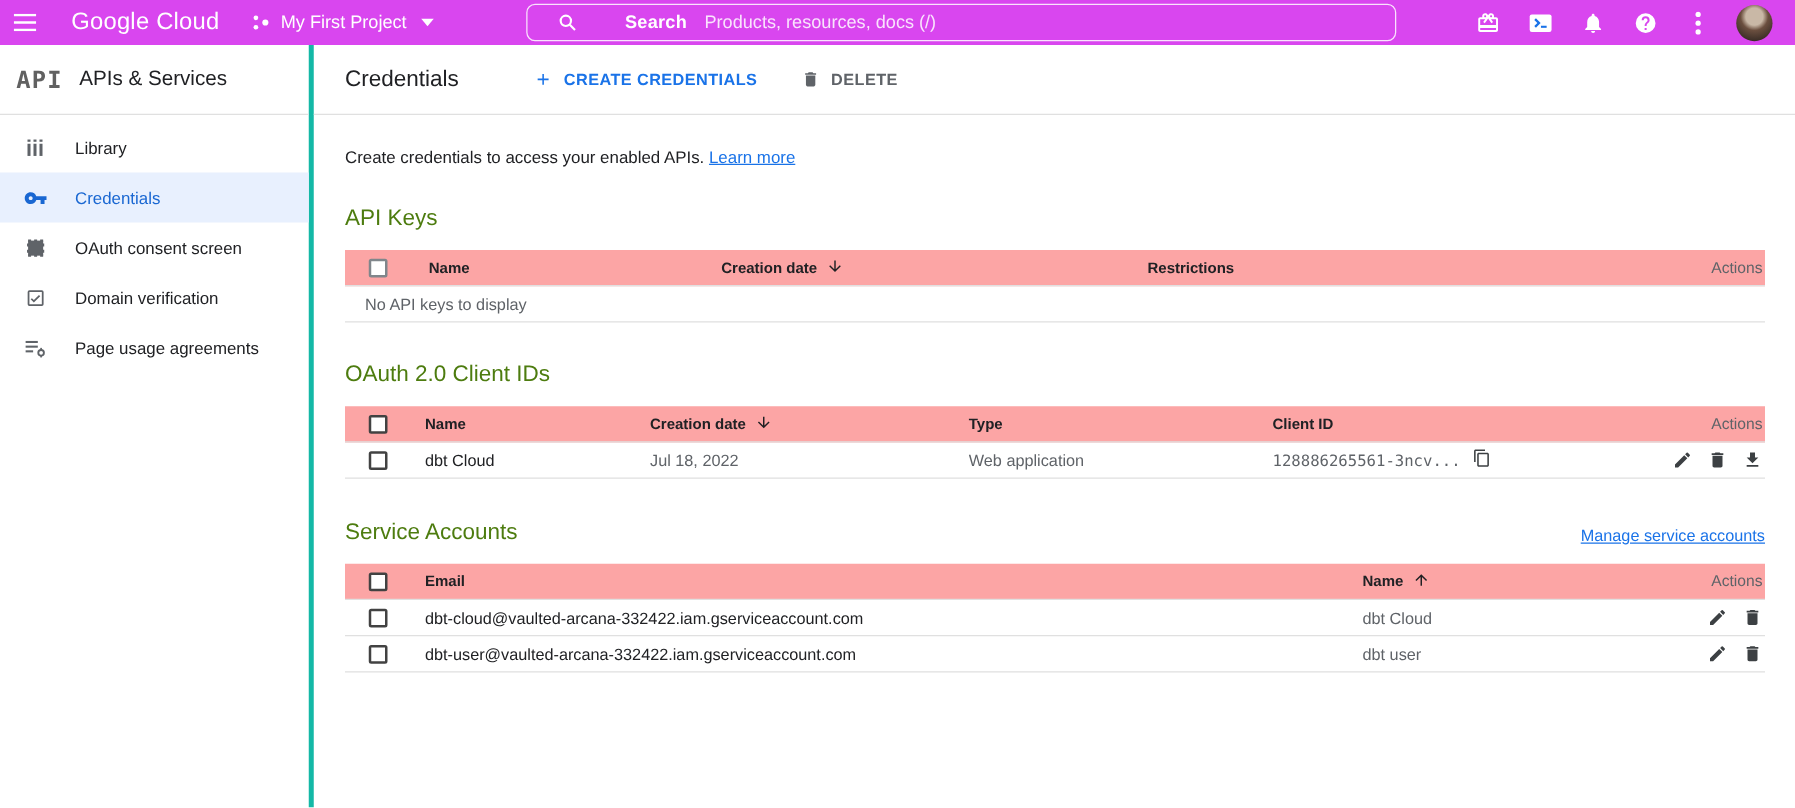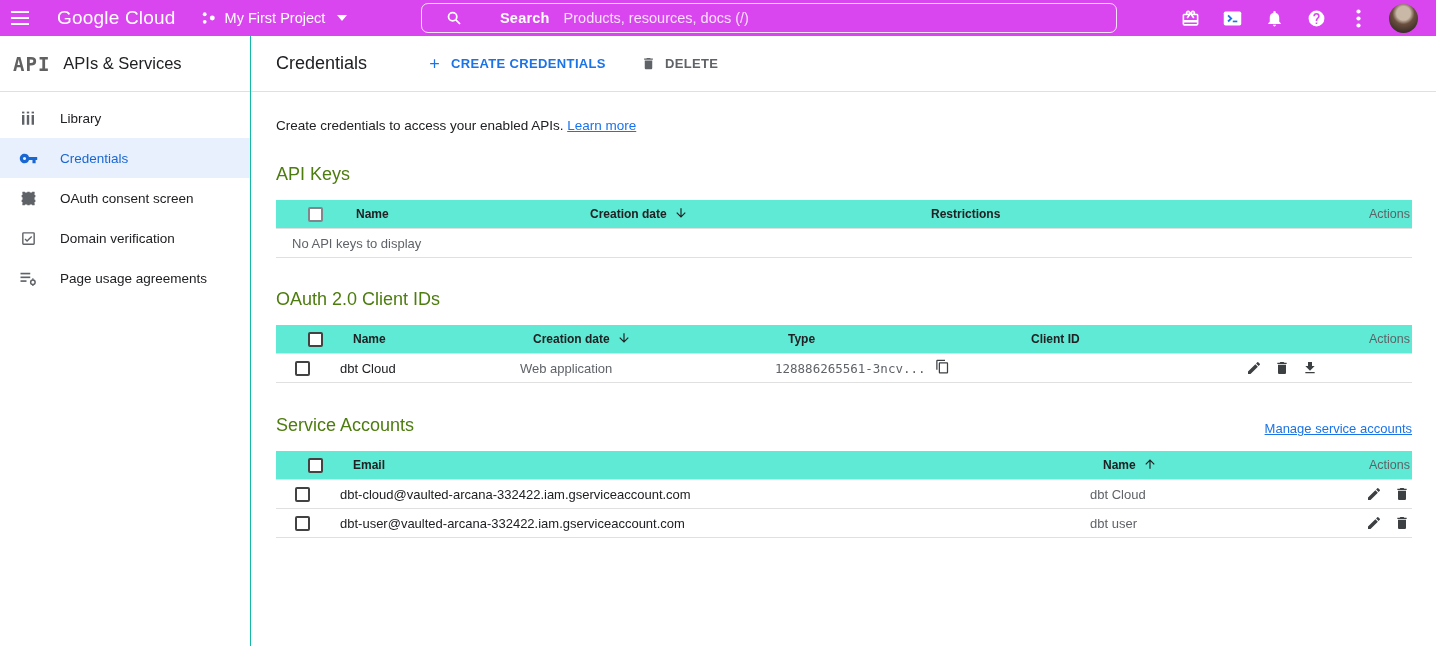--- a/index.html
+++ b/index.html
@@ -28,21 +28,21 @@
   .search-ph{ font-size:14.5px; color:rgba(255,255,255,.85); }
   .topbar-right{ margin-left:auto; display:flex; align-items:center; gap:20px; padding-right:18px; }
   .tb-icon{ width:22px; height:22px; display:flex; align-items:center; justify-content:center; cursor:pointer; }
   .avatar{
     width:29px; height:29px; border-radius:50%;
     background:radial-gradient(circle at 50% 32%, #c9b8a6 0 28%, #6b4f3f 45%, #3c2f28 78%, #2a2220 100%);
     cursor:pointer;
   }
   
   .shell{ display:flex; height:610px; }
-  .sidebar{ width:251px; border-right:1px solid #14b8a6; flex-shrink:0; }
+  .sidebar{ width:251px; border-right:4px solid #14b8a6; flex-shrink:0; }
   .sidebar-header{
     height:56px; display:flex; align-items:center; padding-left:13px;
     border-bottom:1px solid #e0e0e0; gap:13px;
   }
   .api-glyph{ font-family:"DejaVu Sans Mono", monospace; font-weight:bold; font-size:19px; color:#616161; letter-spacing:1px; }
   .sidebar-title{ font-size:16.5px; color:#202124; }
   .nav{ padding-top:6px; }
   .nav-item{ height:40px; display:flex; align-items:center; padding-left:17px; gap:21px; cursor:pointer; color:#202124; }
   .nav-item .nicon{ width:22px; height:22px; display:flex; align-items:center; justify-content:center; }
   .nav-item .nicon svg{ fill:#5f6368; }
@@ -62,21 +62,21 @@
   .content{ padding:0 24px 0 25px; }
   .intro{ margin-top:26px; font-size:13.5px; color:#202124; }
   .link{ color:#1a73e8; text-decoration:underline; cursor:pointer; }
   .section-title{ font-size:18px; font-weight:400; color:#4d7c0f; }
   .sec-apikeys .section-title{ margin-top:31px; }
   .sec-row{ display:flex; align-items:flex-end; justify-content:space-between; margin-top:32px;gap:36px; }
   .manage-link{ font-size:13px; }
   
   .tbl{ margin-top:15px; }
   .trow{ display:grid; align-items:center; height:29px; border-bottom:1px solid #e0e0e0; }
-  .thead{ background:#5eead4;padding-left:13px; }
+  .thead{ background:#fca5a5; }
   .th{ font-size:12px; font-weight:bold; color:#202124; display:flex; align-items:center; gap:7px; }
   .th.actions, .td.actions{ justify-content:flex-end; display:flex; padding-right:2px; color:#5f6368; font-weight:normal; }
   .th.actions{ font-size:12.5px; }
   .td{ font-size:13px; color:#202124; white-space:nowrap; overflow:hidden; }
   .td.muted{ color:#5f6368; }
   .grid-api{ grid-template-columns:67px 234px 341px 1fr 80px; }
   .grid-oauth{ grid-template-columns:64px 180px 255px 243px 1fr 92px; }
   .grid-svc{ grid-template-columns:64px 750px 1fr 92px; }
   .cbx-cell{ padding-left:19px; display:flex; align-items:center; }
   .cbx{ width:15px; height:15px; border:2px solid #424242; border-radius:2px; background:#fff; cursor:pointer; display:inline-block; }
@@ -274,20 +274,21 @@
             </div>
             <div class="th">Type</div>
             <div class="th">Client ID</div>
             <div class="th actions">Actions</div>
           </div>
           <div class="trow grid-oauth">
             <div class="cbx-cell">
                 <span class="cbx"></span>
               </div>
             <div class="td">dbt Cloud</div>
+            <div class="td muted">Jul 18, 2022</div>
             <div class="td muted">Web application</div>
             <div class="td mono">
               <span>128886265561-3ncv...</span>
               <span class="copy-icon"><svg width="15" height="15" viewBox="0 0 24 24">
                     <path d="M16 1H4c-1.1 0-2 .9-2 2v14h2V3h12V1zm3 4H8c-1.1 0-2 .9-2 2v14c0 1.1.9 2 2 2h11c1.1 0 2-.9 2-2V7c0-1.1-.9-2-2-2zm0 16H8V7h11v14z"></path>
                   </svg></span>
             </div>
             <div class="td actions acticons">
               <span class="acticon">
                   <svg width="16" height="16" viewBox="0 0 24 24">

